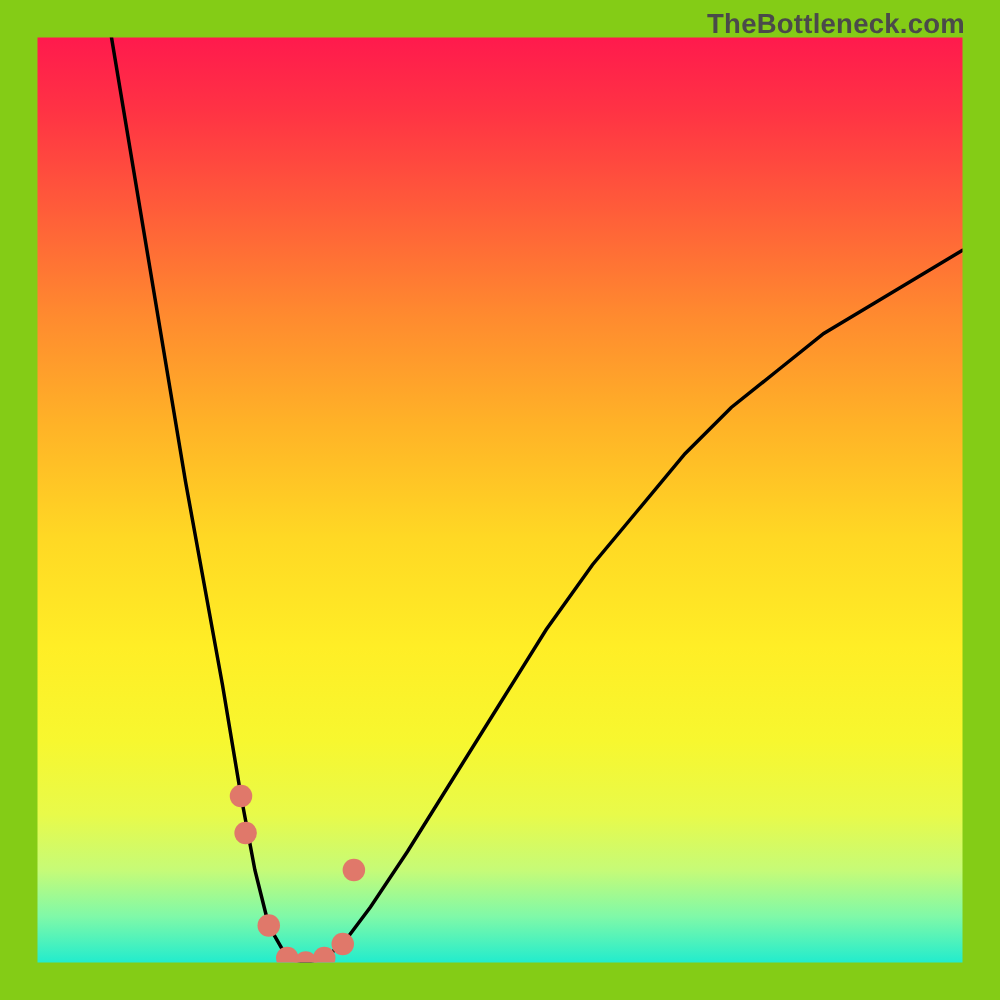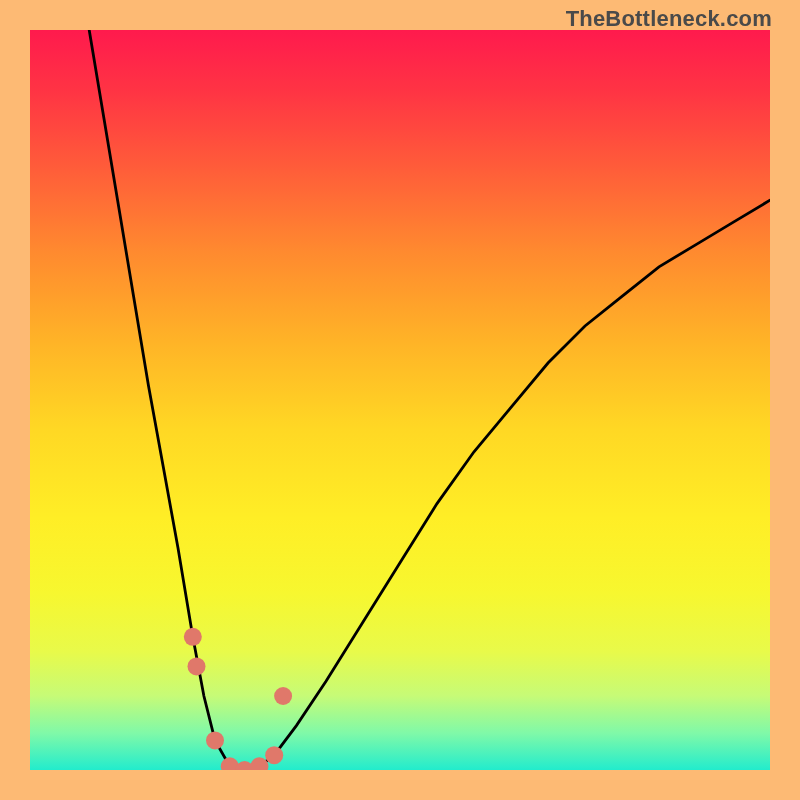--- a/index.html
+++ b/index.html
@@ -1,20 +1,20 @@
 <!DOCTYPE html>
 <html><head>
 <meta charset="utf-8">
 <style>
   * { margin: 0; padding: 0; box-sizing: border-box; }
   html, body { width: 800px; height: 800px; overflow: hidden; background: #000; }
   .frame {
     width: 800px;
     height: 800px;
-    background: #fdba74;
+    background: #84cc16;
     position: relative;
   }
   .plot-area {
     position: absolute;
     left: 30px;
     top: 30px;
     width: 740px;
     height: 740px;
     background: linear-gradient(to bottom,
       #ff1a4d 0%,

